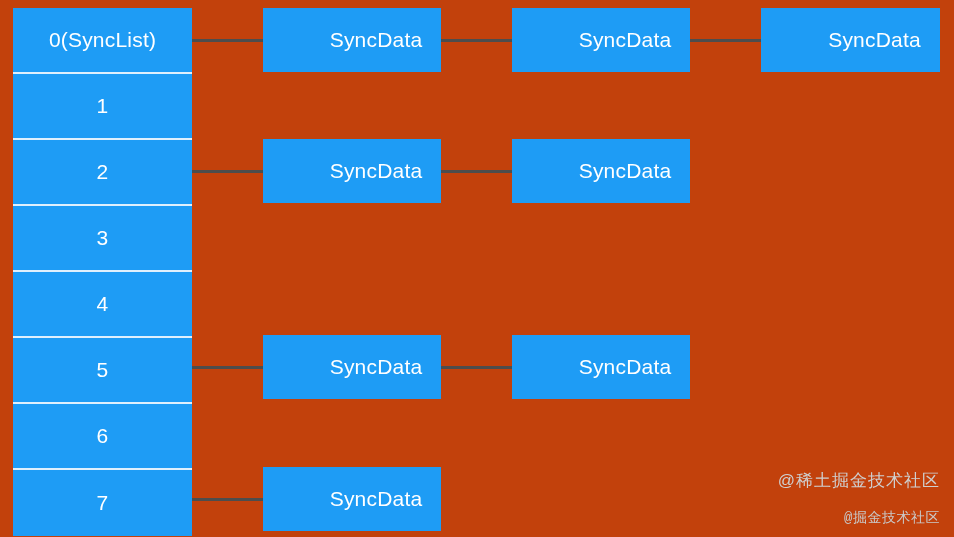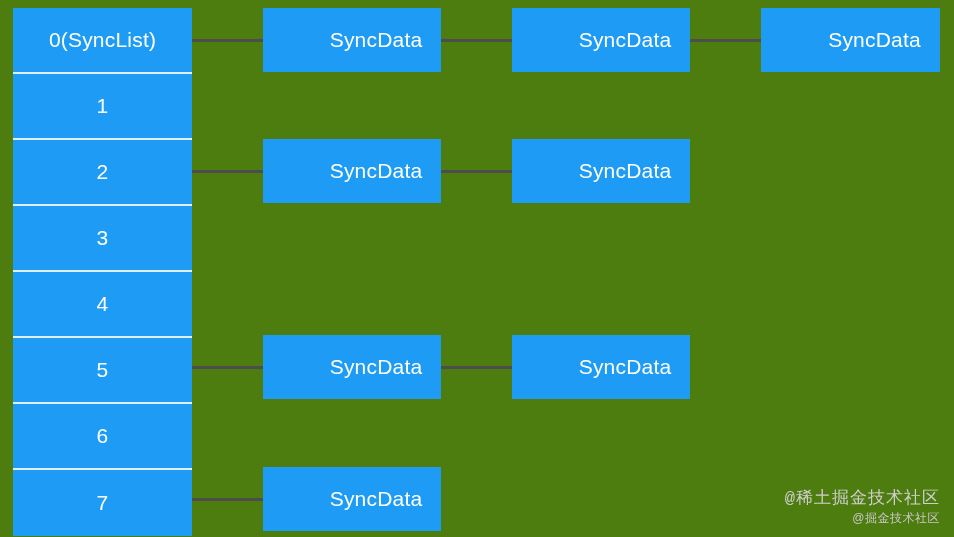--- a/index.html
+++ b/index.html
@@ -10,21 +10,21 @@
     width: 954px;
     height: 537px;
     background: #fbfbfb;
     font-family: "Liberation Sans", sans-serif;
     overflow: hidden;
   }
   #canvas {
     position: relative;
     width: 954px;
     height: 537px;
-    background: #4d7c0f;
+    background: #c2410c;
   }
   
   .bucket-column {
     position: absolute;
     left: 13px;
     top: 8px;
     width: 179px;
   }
   .bucket-cell {
     position: relative;
@@ -68,28 +68,28 @@
     right: 14px;
     bottom: 10px;
     text-align: right;
     user-select: none;
     pointer-events: none;
   }
   .watermark-main {
     font-size: 17px;
     color: #cfcfcf;
     letter-spacing: 1px;
-    font-family: Liberation Mono, monospace;
+    font-family: Liberation Sans, sans-serif;
   }
   .watermark-sub {
-    font-size: 12px;
+    font-size: 14px;
     color: #c9c9c9;
     letter-spacing: 0.5px;
-    margin-top: 1px;
-    font-family: Liberation Sans, sans-serif;
+    margin-top: 17px;
+    font-family: Liberation Mono, monospace;
   }
 </style>
 </head>
 <body>
 
 <div id="canvas">
 
   <div class="bucket-column">
     <div class="bucket-cell">
         <span>0(SyncList)</span>

